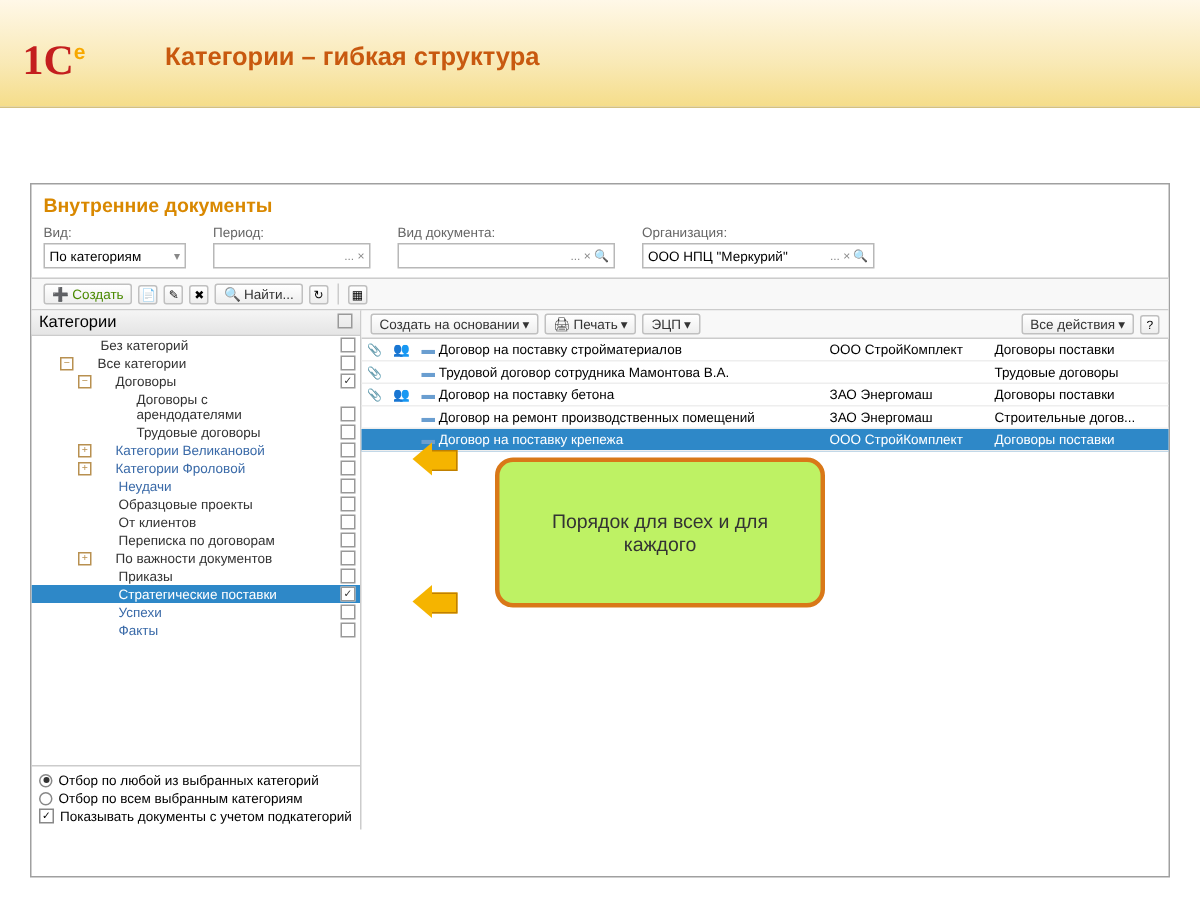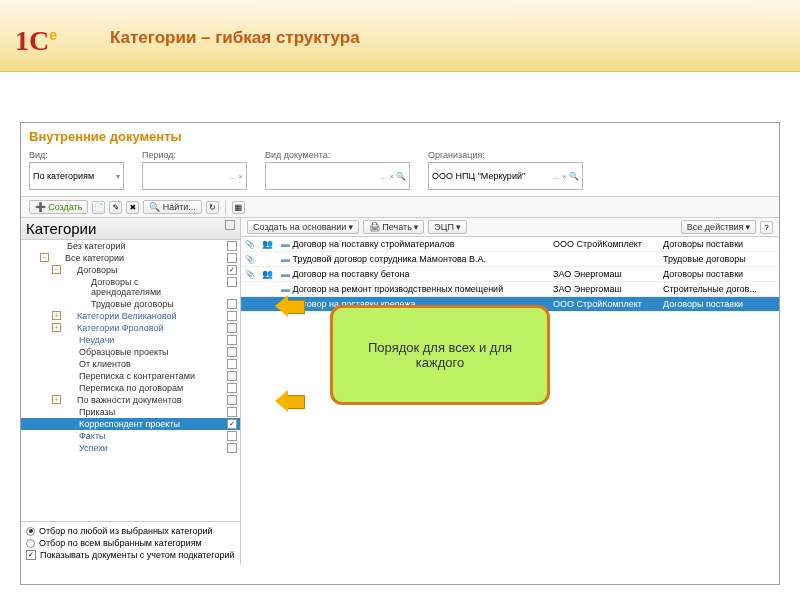--- a/index.html
+++ b/index.html
@@ -6,34 +6,34 @@
 body{background:#fff;width:800px;height:600px;position:relative;overflow:hidden}
 .hdr{height:72px;background:linear-gradient(#fff8e8,#f9e9b5 60%,#f5dd8a);position:relative;border-bottom:1px solid #d4c080}
 .logo{position:absolute;left:15px;top:25px;font-size:28px;font-weight:bold;color:#c41e1e;font-family:Georgia,serif}
 .logo .e{color:#f7a800;font-size:14px;position:relative;top:-10px}
 .title{position:absolute;left:110px;top:28px;font-size:17px;font-weight:bold;color:#c8590f}
 .app{position:absolute;left:20px;top:122px;right:20px;bottom:15px;border:1px solid #a0a0a0;background:#fff;font-size:10px}
 .apptitle{color:#d98800;font-weight:bold;font-size:13px;padding:6px 8px 4px}
 .filters{display:flex;gap:18px;padding:2px 8px 6px;align-items:flex-end}
 .fcol{display:flex;flex-direction:column;gap:2px}
 .flbl{color:#666;font-size:9px}
-.finput{border:1px solid #b8b8b8;height:28px;font-size:9px;padding:0 3px;background:#fff;display:flex;align-items:center;justify-content:space-between}
+.finput{border:1px solid #b8b8b8;height:17px;font-size:9px;padding:0 3px;background:#fff;display:flex;align-items:center;justify-content:space-between}
 .finput .dd{color:#888;font-size:8px;margin-left:3px}
 .finput .xq{color:#888;font-size:8px;margin-left:auto}
 .toolbar{border-top:1px solid #ccc;border-bottom:1px solid #ccc;padding:3px 8px;display:flex;align-items:center;gap:4px;background:#f8f8f8}
 .tbtn{border:1px solid #c0c0c0;background:linear-gradient(#fff,#eee);padding:1px 5px;font-size:9px;border-radius:2px;display:inline-flex;align-items:center;gap:2px;color:#333}
 .tbtn.g{color:#4a8a00}
 .ticon{width:13px;height:13px;border:1px solid #c0c0c0;background:linear-gradient(#fff,#eee);border-radius:2px;display:inline-flex;align-items:center;justify-content:center;font-size:8px}
 .sep{width:1px;height:14px;background:#ccc;margin:0 2px}
 .body{display:flex;height:calc(100% - 115px)}
 .left{width:220px;border-right:1px solid #ccc;display:flex;flex-direction:column}
 .tree{flex:1;overflow:hidden}
-.treehdr{background:linear-gradient(#f5f5f5,#e5e5e5);border-bottom:1px solid #ccc;padding:2px 5px;font-size:15px;display:flex;justify-content:space-between}
+.treehdr{background:linear-gradient(#f5f5f5,#e5e5e5);border-bottom:1px solid #ccc;padding:2px 5px;font-size:11px;display:flex;justify-content:space-between}
 .treehdr .chk{width:10px;height:10px;border:1px solid #999}
-.trow{display:flex;align-items:flex-start;padding:1px 3px;font-size:9px;gap:16px;color:#333}
+.trow{display:flex;align-items:flex-end;padding:1px 3px;font-size:9px;gap:16px;color:#333}
 .trow .chk{width:10px;height:10px;border:1px solid #999;margin-left:auto;background:#fff;display:flex;align-items:center;justify-content:center;font-size:7px;color:#333}
 .trow.bold{font-weight:normal}
 .trow.blue{color:#3a6aa8}
 .trow.sel{background:#2e88c8;color:#fff}
 .exp{width:9px;height:9px;border:1px solid #b89050;display:inline-flex;align-items:center;justify-content:center;font-size:7px;color:#b89050;background:#fff}
 .bottom{border-top:1px solid #ccc;padding:3px 5px;font-size:9px}
 .radio{display:flex;align-items:center;gap:4px;padding:1px 0}
 .ro{width:9px;height:9px;border:1px solid #888;border-radius:50%;display:inline-flex;align-items:center;justify-content:center}
 .ro.on::after{content:"";width:4px;height:4px;background:#333;border-radius:50%}
 .cb{width:10px;height:10px;border:1px solid #888;display:inline-flex;align-items:center;justify-content:center;font-size:7px}
@@ -172,57 +172,51 @@
           </div>
           <div class="trow">
             <span style="width:12px"></span>
             <span style="width:11px"></span>
             <span>От клиентов</span>
             <span class="chk"></span>
           </div>
           <div class="trow">
             <span style="width:12px"></span>
             <span style="width:11px"></span>
-            <span>Переписка с контрагентами</span>
-            <span class="chk"></span>
-          </div>
-          <div class="trow">
-            <span style="width:12px"></span>
-            <span style="width:11px"></span>
             <span>Переписка по договорам</span>
             <span class="chk"></span>
           </div>
           <div class="trow">
             <span style="width:12px"></span>
             <span class="exp">+</span>
             <span>По важности документов</span>
             <span class="chk"></span>
           </div>
           <div class="trow">
             <span style="width:12px"></span>
             <span style="width:11px"></span>
             <span>Приказы</span>
             <span class="chk"></span>
           </div>
           <div class="trow sel">
             <span style="width:12px"></span>
             <span style="width:11px"></span>
-            <span>Корреспондент проекты</span>
+            <span>Стратегические поставки</span>
             <span class="chk">✓</span>
           </div>
           <div class="trow blue">
             <span style="width:12px"></span>
             <span style="width:11px"></span>
+            <span>Успехи</span>
+            <span class="chk"></span>
+          </div>
+          <div class="trow blue">
+            <span style="width:12px"></span>
+            <span style="width:11px"></span>
             <span>Факты</span>
-            <span class="chk"></span>
-          </div>
-          <div class="trow blue">
-            <span style="width:12px"></span>
-            <span style="width:11px"></span>
-            <span>Успехи</span>
             <span class="chk"></span>
           </div>
         </div>
       <div class="bottom">
         <div class="radio">
             <span class="ro on"></span>
             <span>Отбор по любой из выбранных категорий</span>
           </div>
         <div class="radio">
             <span class="ro"></span>

